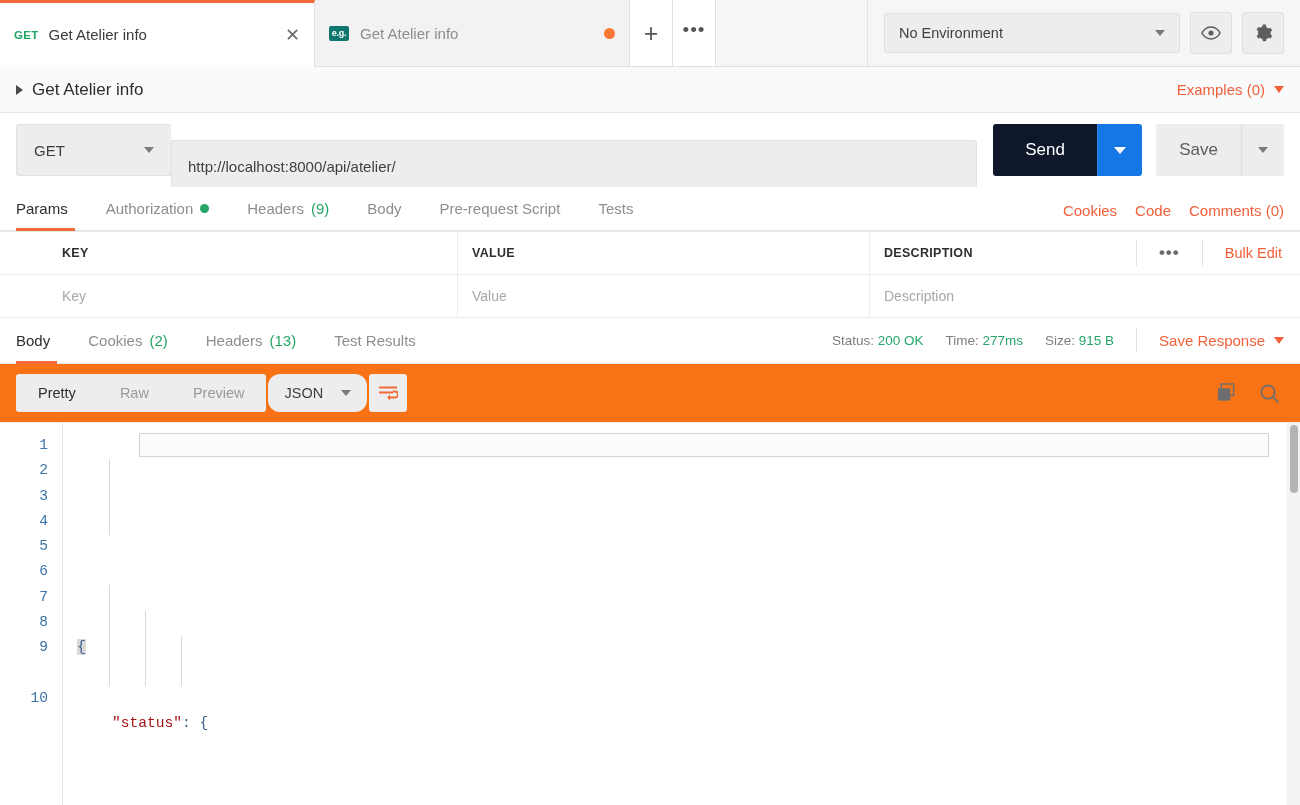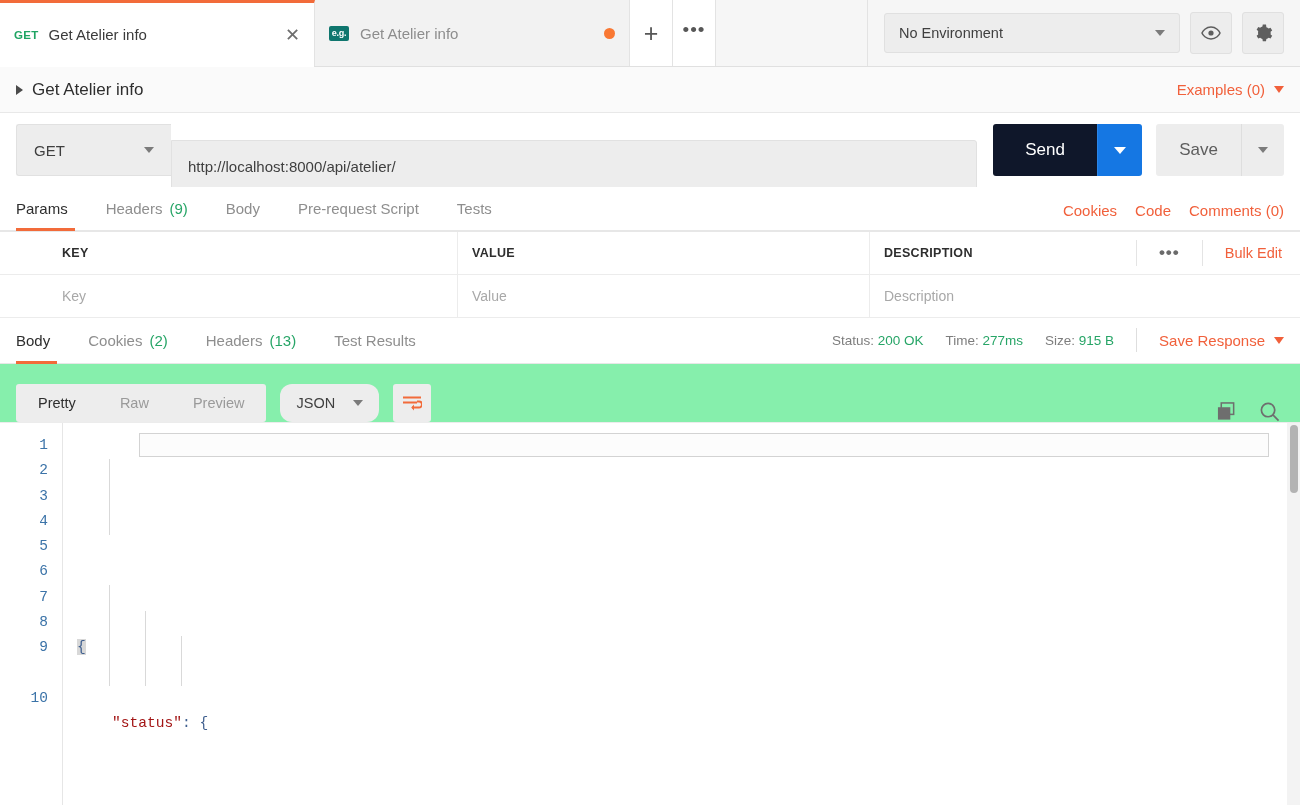--- a/index.html
+++ b/index.html
@@ -477,26 +477,26 @@
     display: flex;
     align-items: center;
     gap: 9px;
     cursor: pointer;
   }
 
   
   .body-toolbar {
     height: 58px;
     display: flex;
-    align-items: flex-end;
+    align-items: center;
     padding: 0 16px;
     box-sizing: border-box;
-    gap: 14px;
-    flex: none;
-    background: #86efac;
+    gap: 2px;
+    flex: none;
+    background: #f97316;
   }
   .seg-group {
     height: 38px;
     background: #ededed;
     border-radius: 3px;
     display: flex;
     align-items: stretch;
     overflow: hidden;
   }
   .seg {
@@ -689,20 +689,24 @@
       <div class="save-caret">
         <span class="caret-down"></span>
       </div>
     </div>
   </div>
 
   <div class="reqtabs">
     <div class="reqtabs-left">
       <div class="reqtab active">
         <span>Params</span>
+      </div>
+      <div class="reqtab">
+        <span>Authorization</span>
+        <span class="green-dot"></span>
       </div>
       <div class="reqtab">
         <span>Headers</span>
         <span class="count-green">(9)</span>
       </div>
       <div class="reqtab">
         <span>Body</span>
       </div>
       <div class="reqtab">
         <span>Pre-request Script</span>

